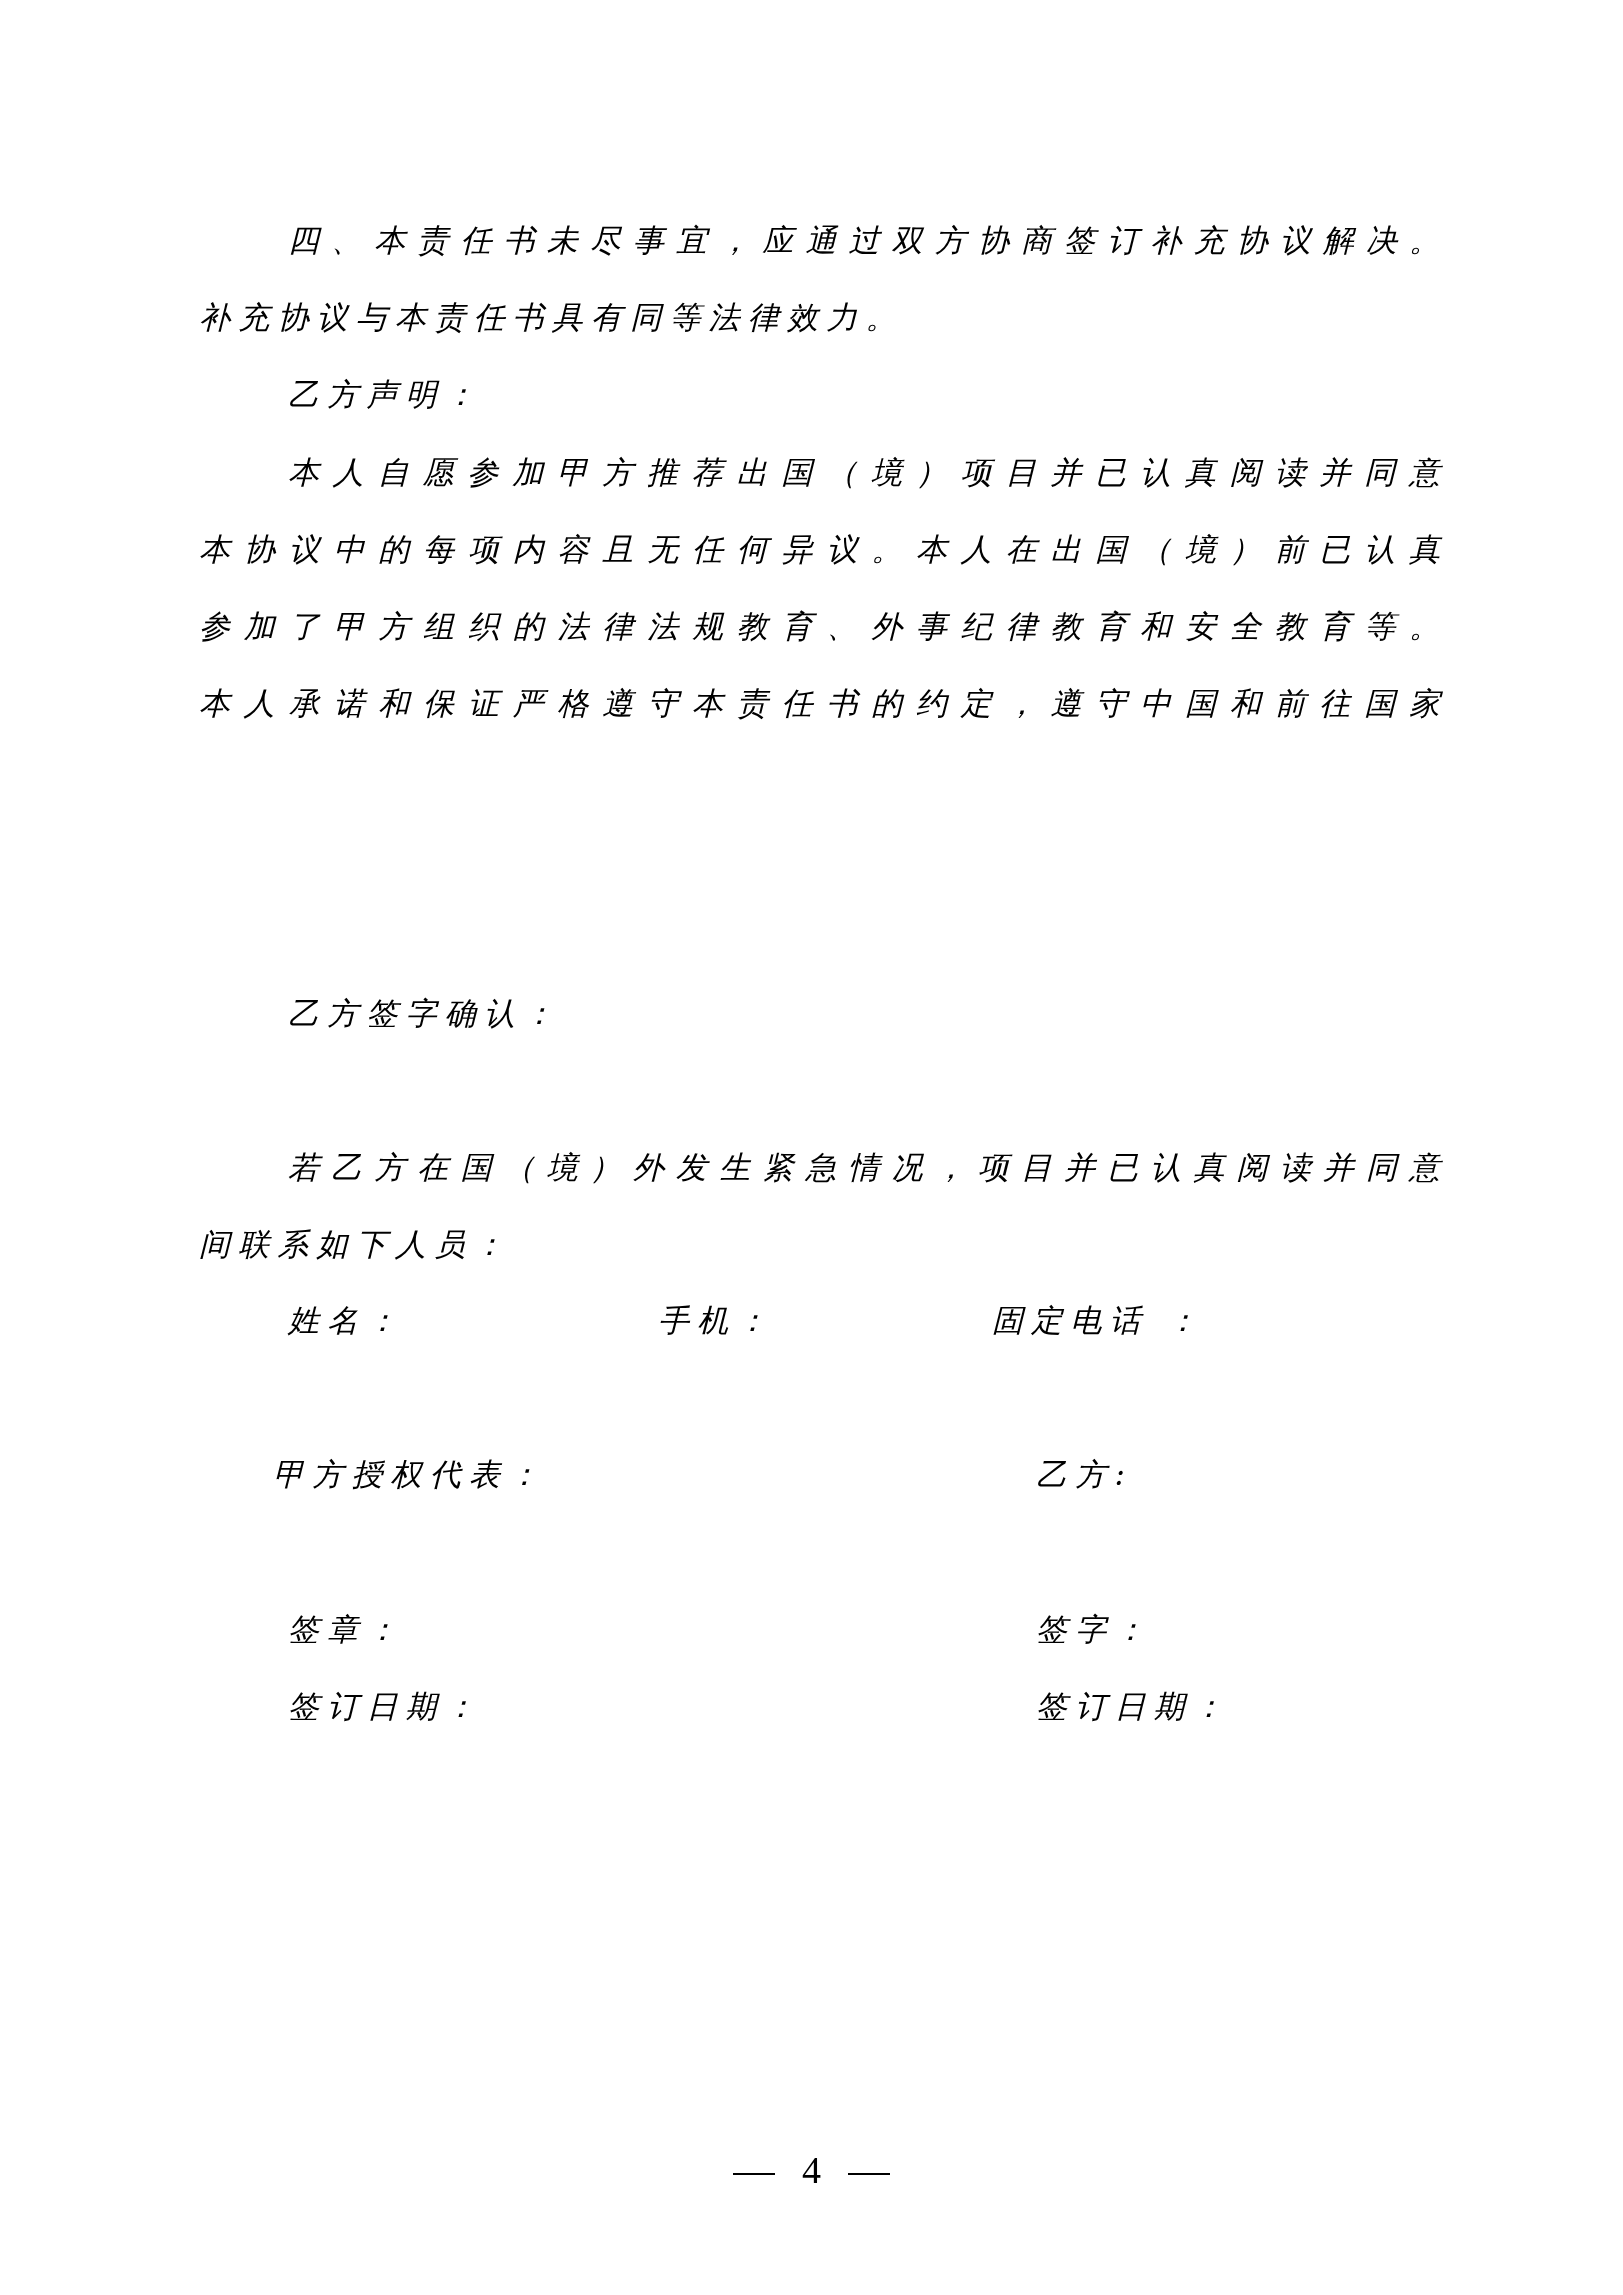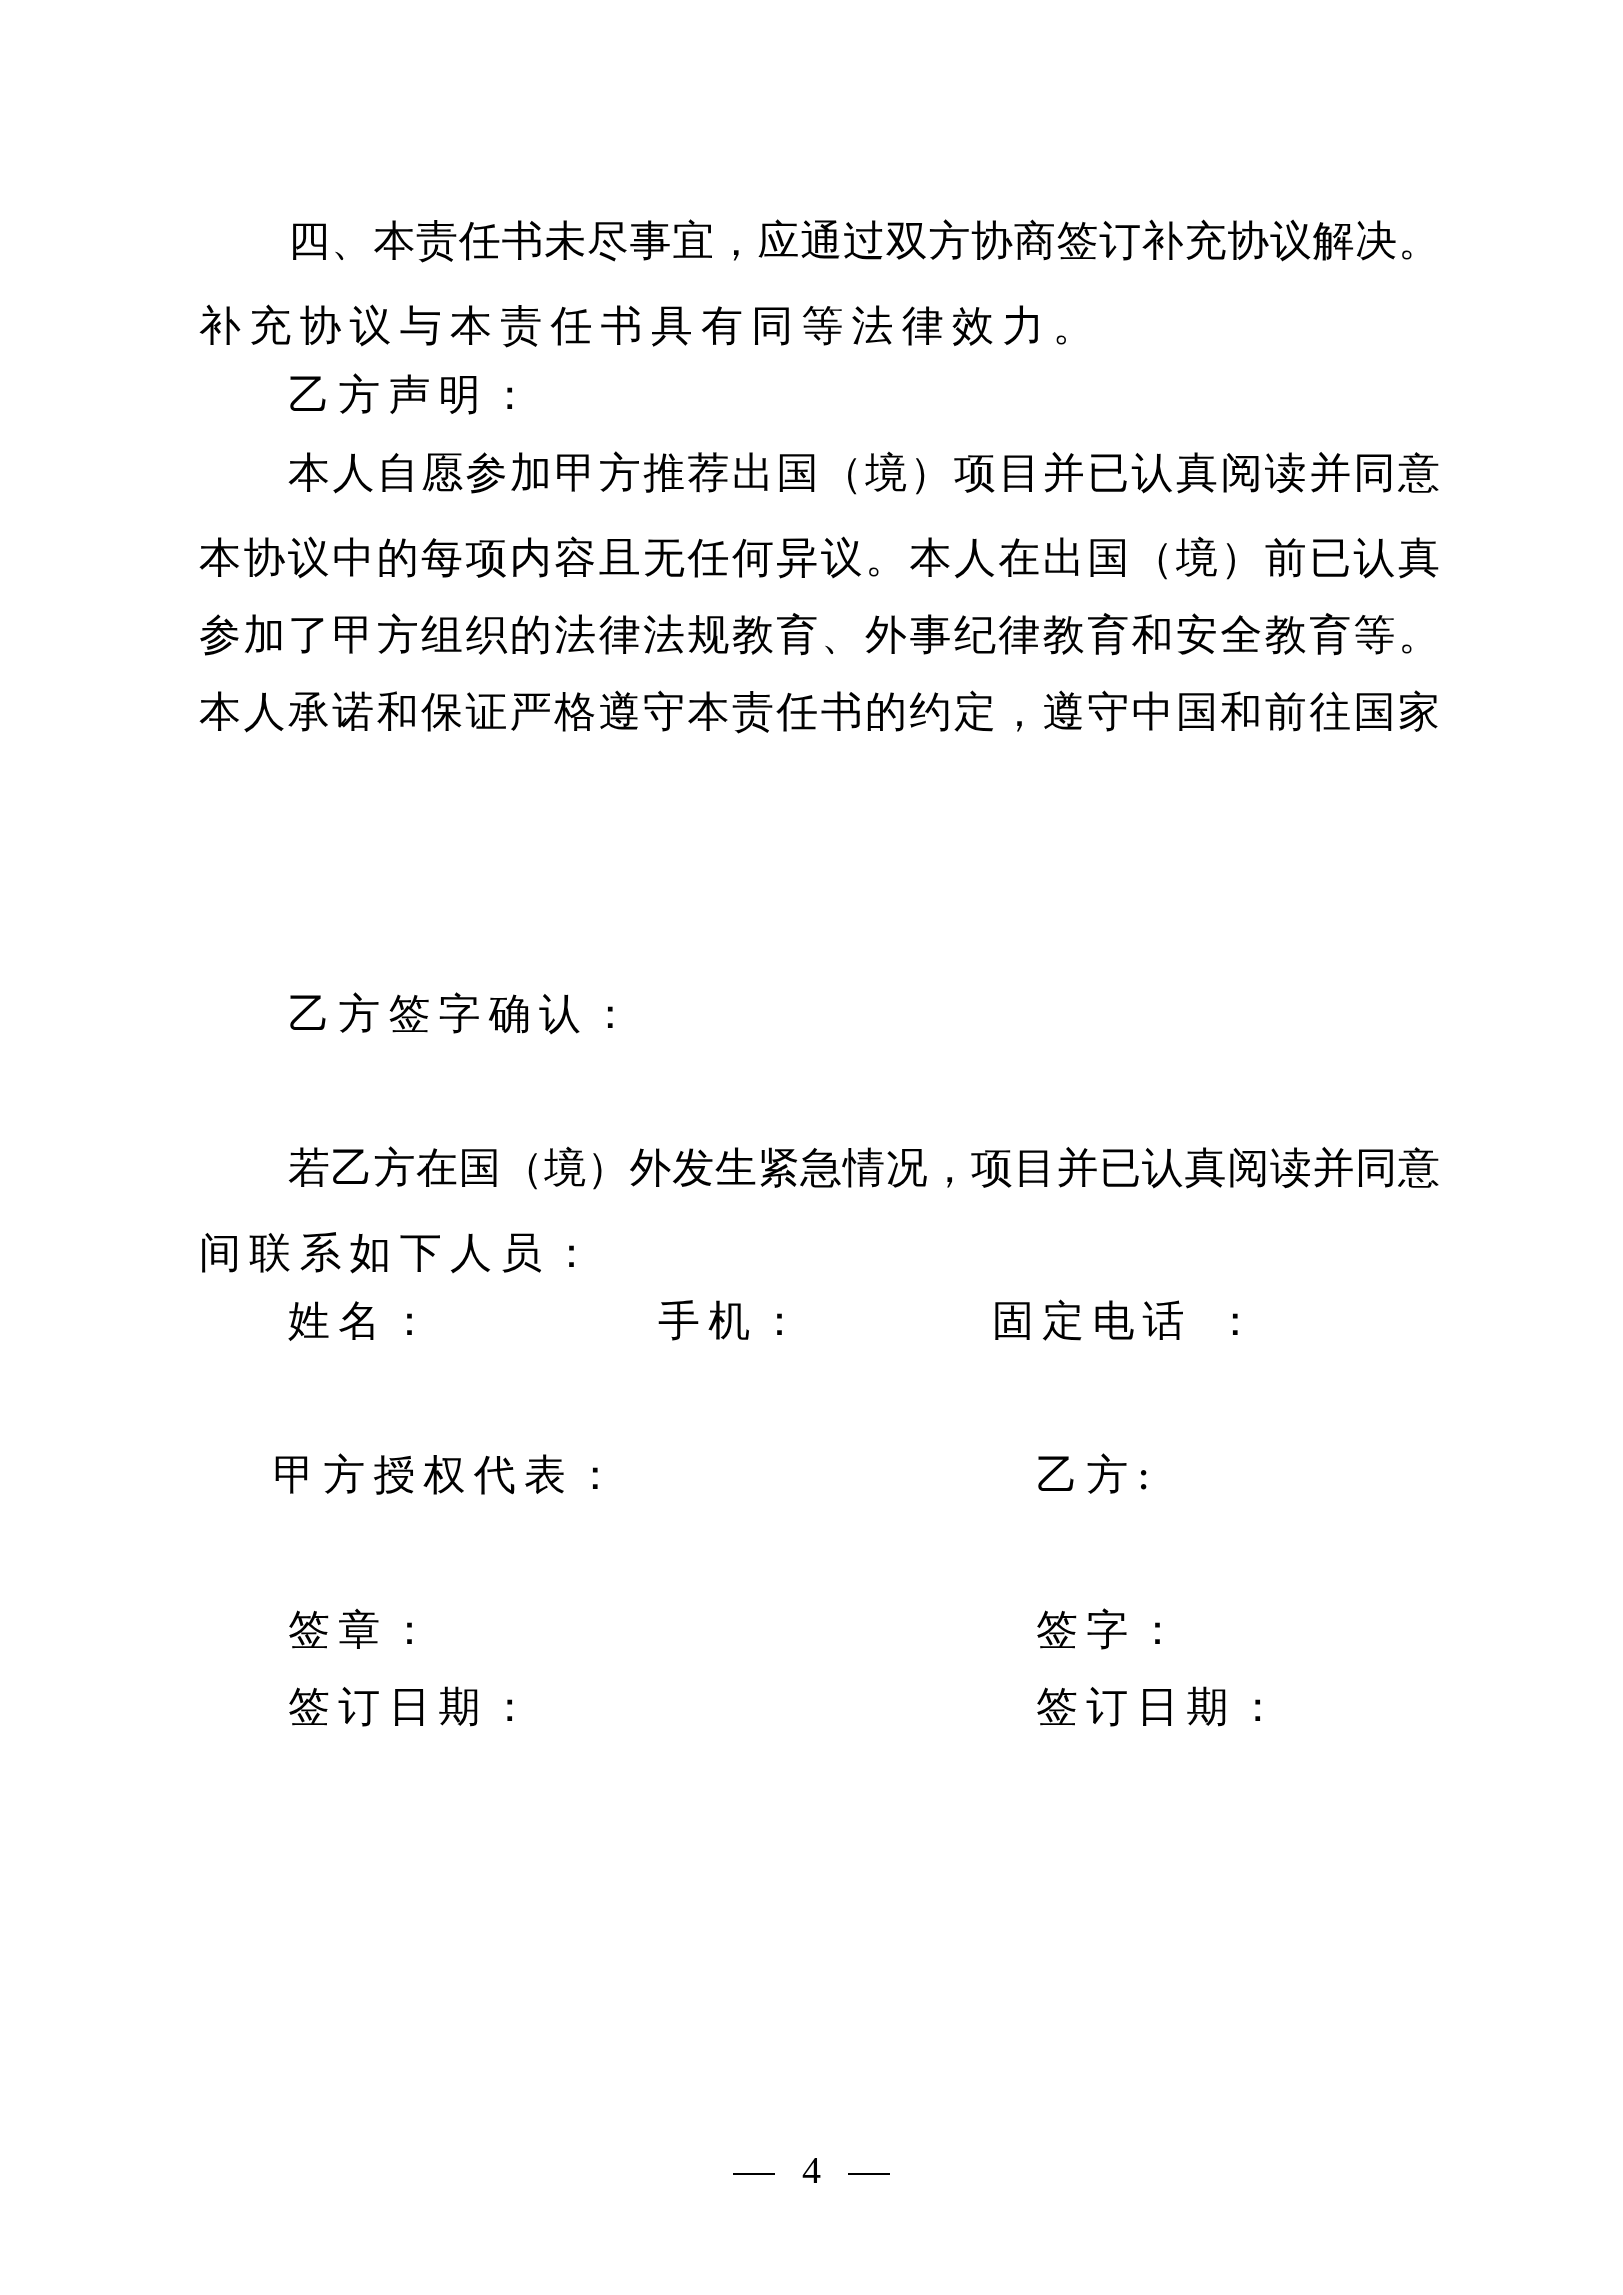--- a/index.html
+++ b/index.html
@@ -1,20 +1,20 @@
 <!DOCTYPE html>
 <html style="font-size:11px"><head>
 <meta charset="utf-8">
 <style>
   html, body { margin: 0; padding: 0; background: #ffffff; }
   body { width: 1623px; height: 2295px; position: relative; overflow: hidden;
          font-family: "DejaVu Serif", "Liberation Serif", serif; color: #000; }
   .page { position: absolute; left: 0; top: 0; width: 1623px; height: 2295px; }
-  .line { position: absolute; font-size: 42px; line-height: 55px; white-space: nowrap; letter-spacing: 8.2px; }
-  .para-line { left: 199px; width: 1241px; margin-top: 8px; }
+  .line { position: absolute; font-size: 31px; line-height: 55px; white-space: nowrap; letter-spacing: 8.2px; font-style: italic; }
+  .para-line { left: 199px; width: 1241px; }
   .justify { text-align: justify; text-align-last: justify; letter-spacing: 0; }
   .indent { left: 288px; }
   .pagenum { position: absolute; top: 2148px; left: 0; width: 1623px; text-align: center;
              font-size: 38px; font-family: "Liberation Serif", "DejaVu Serif", serif; }
   .pagenum span.dash { display: inline-block; width: 42px; height: 2px; background: #000; vertical-align: middle; margin: 0 27px; }
 </style>
 </head>
 <body>
 
 <div class="page">

